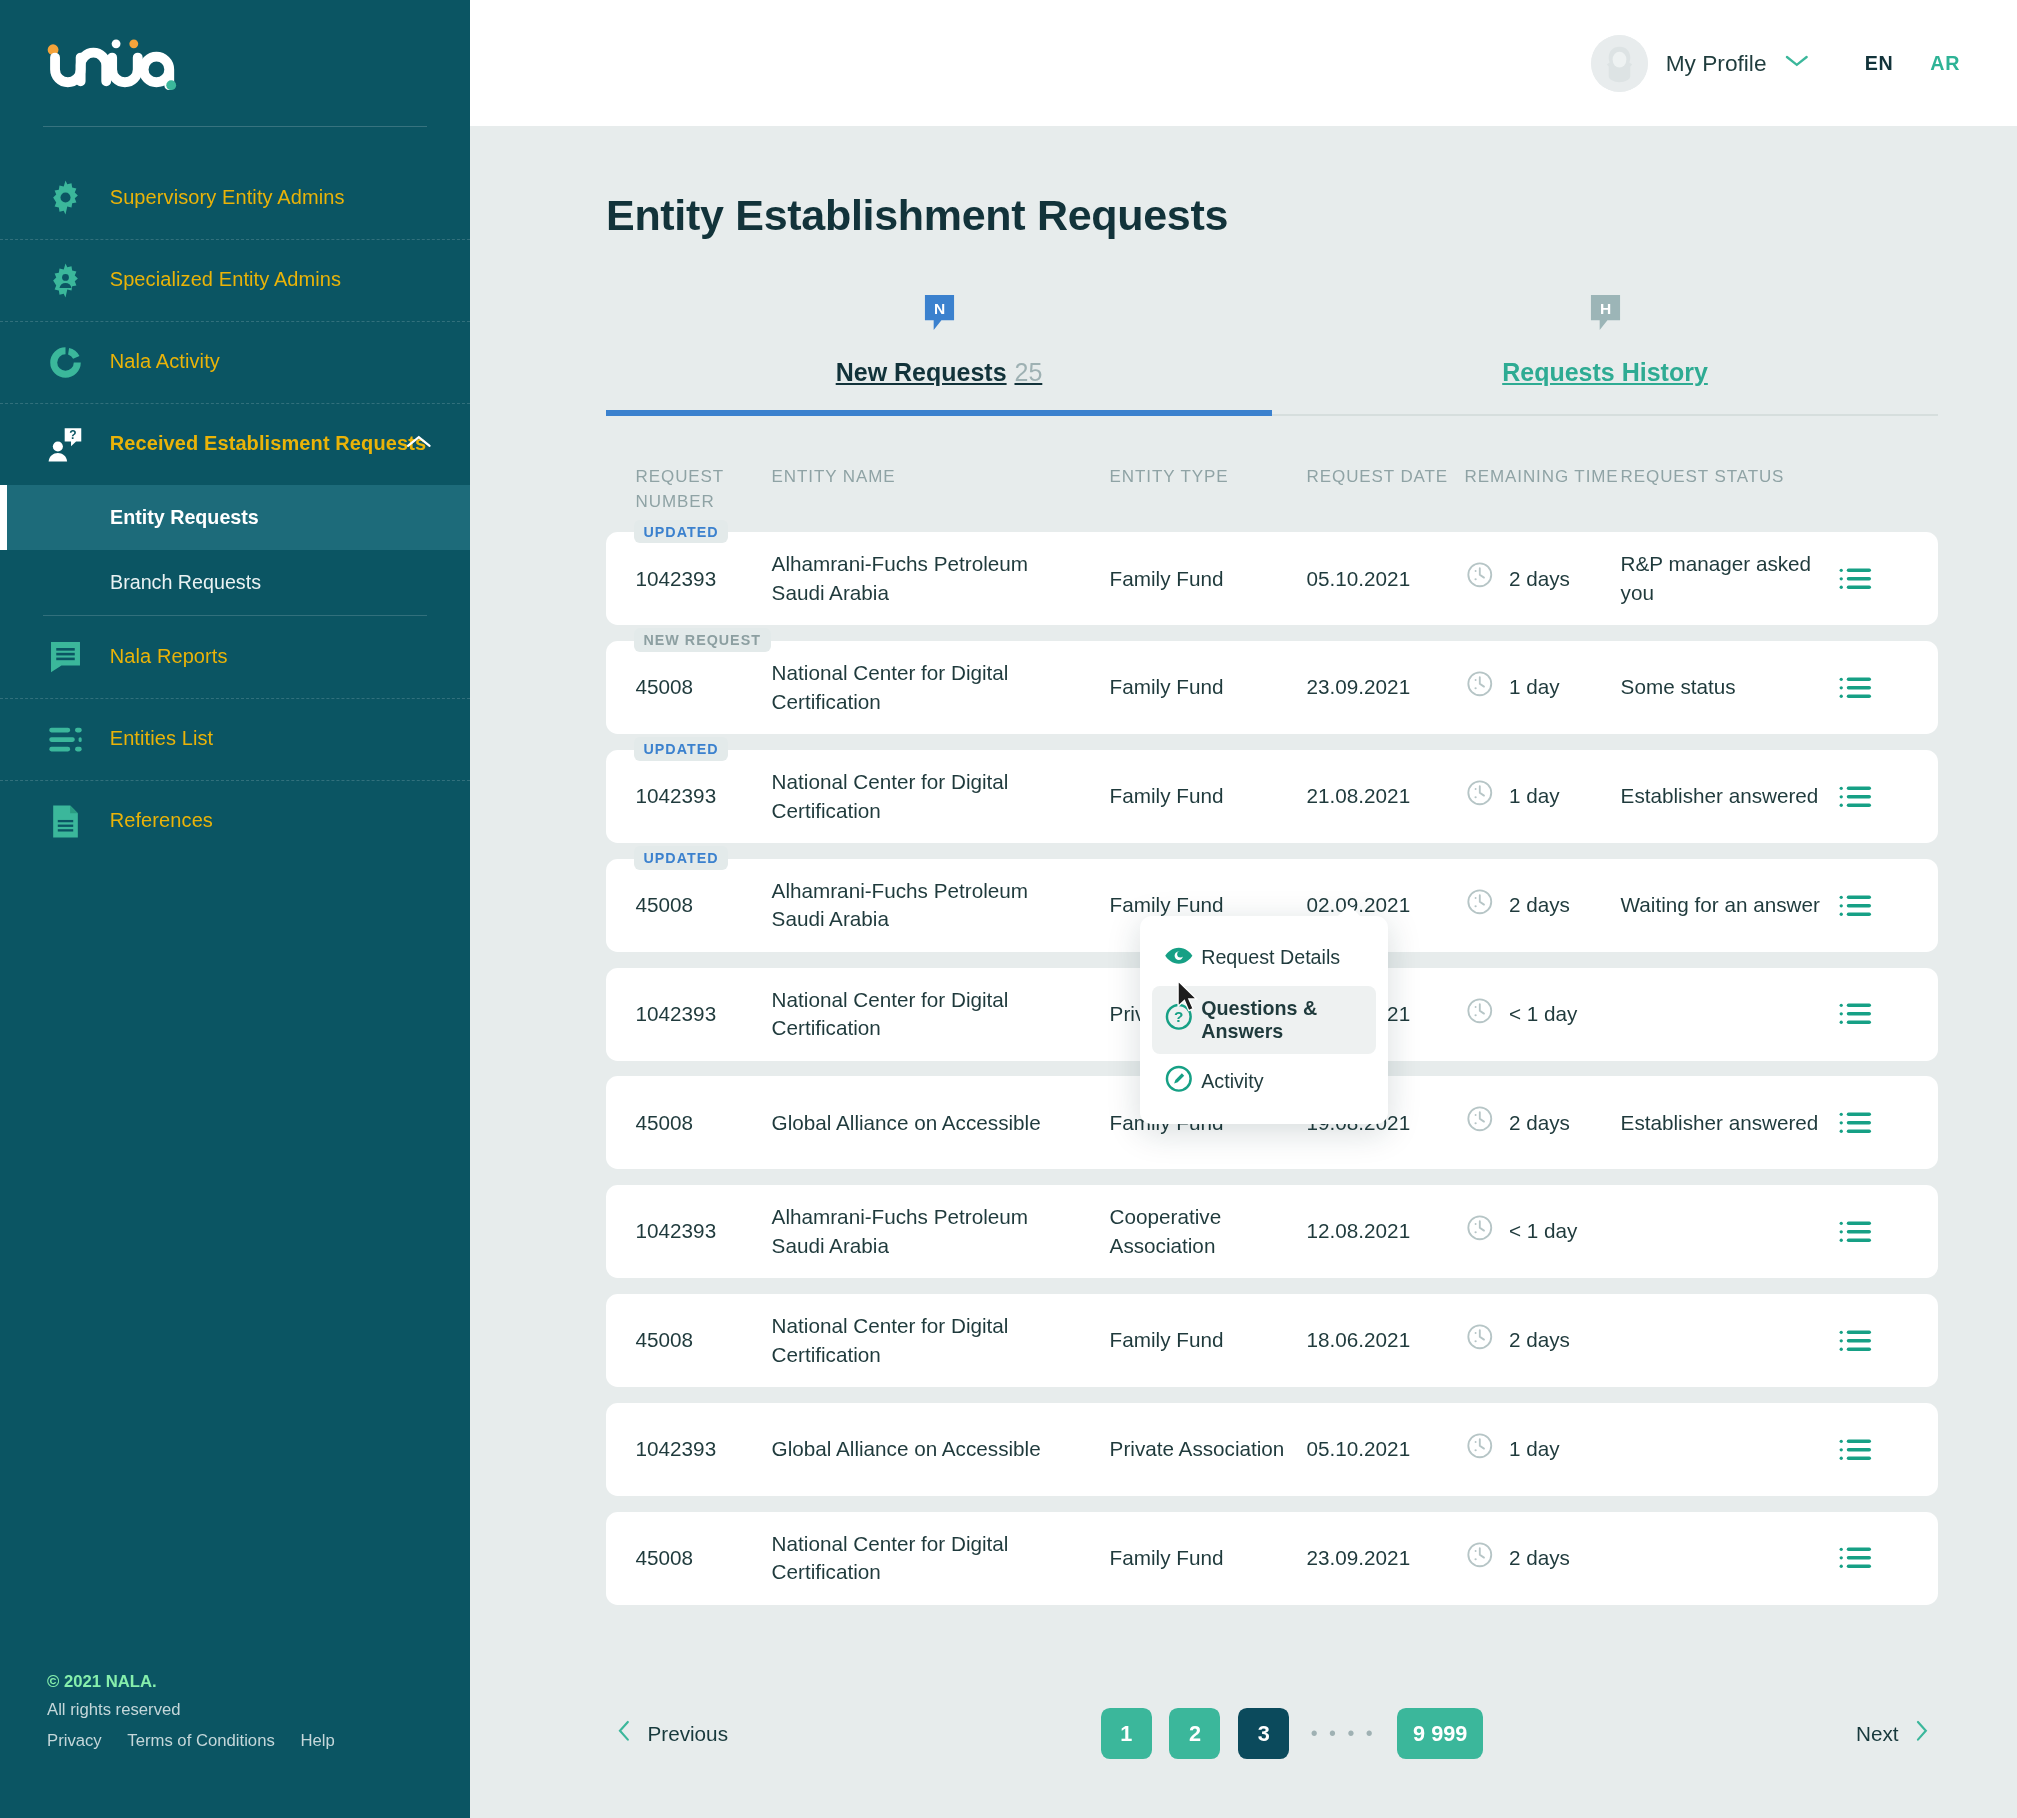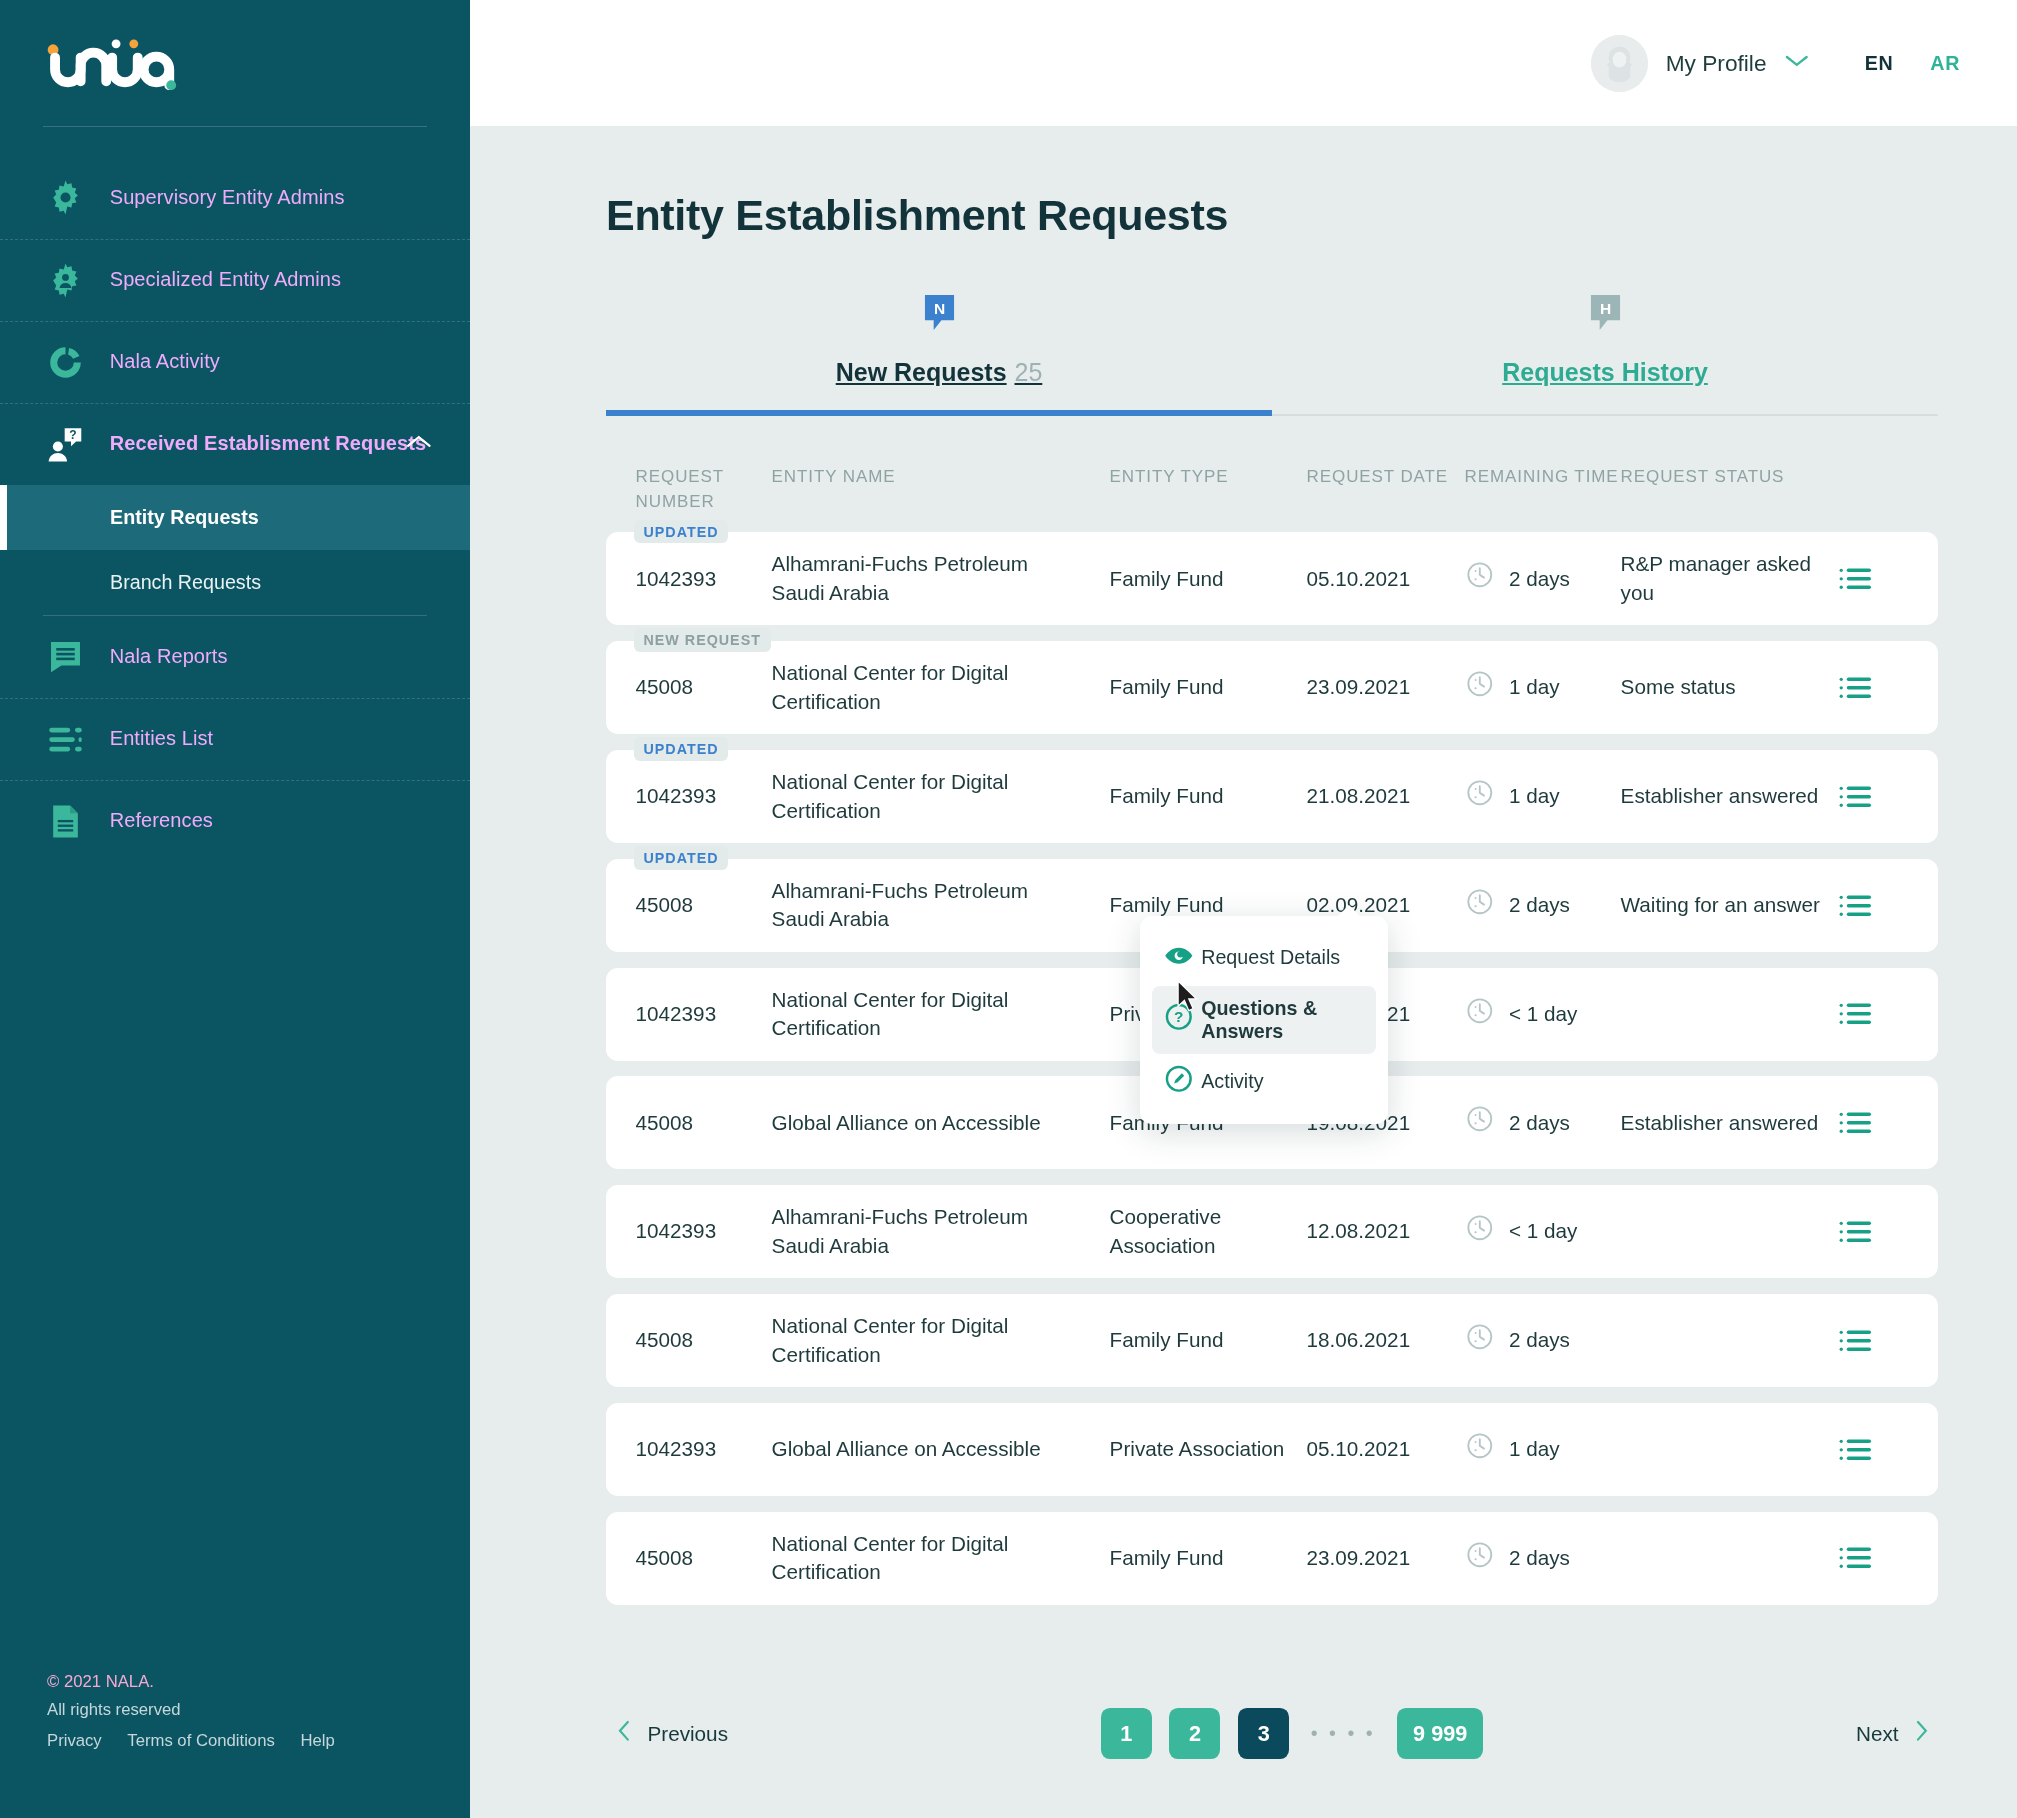--- a/index.html
+++ b/index.html
@@ -25,21 +25,21 @@
   .nav-item {
     display: flex; align-items: center;
     min-height: 82px;
     padding: 9.9px 29.6px 9.9px 43px;
     position: relative;
     cursor: pointer;
     border-top: 1px dashed rgba(255,255,255,.16);
   }
   .nav-item:first-child { border-top: none; }
   .nav-ico { width: 45px; flex: 0 0 45px; display: flex; align-items: center; justify-content: center; margin-right: 21.7px; }
-  .nav-label { color: #f0abfc; font-size: 20px; letter-spacing: 0.1px; line-height: 27.6px; }
+  .nav-label { color: #eab308; font-size: 20px; letter-spacing: 0.1px; line-height: 27.6px; }
   .nav-item.bold .nav-label { font-weight: 700; }
   .nav-chevron { position: absolute; right: 37px; top: 50%; transform: translateY(-50%); }
 
   .sub-item {
     display: flex; align-items: center;
     height: 65px;
     padding-left: 110px;
     cursor: pointer;
     position: relative;
   }
@@ -48,21 +48,21 @@
   .sub-item.active .lbl { font-weight: 700; color: #fff; }
   .sub-item.active::before {
     content:''; position: absolute; left: 0; top: 0; bottom: 0; width: 6.9px; background: #fff;
   }
   .sub-divider { height: 1px; background: rgba(255,255,255,.16); margin: 0 43px; }
 
   .footer {
     position: absolute; bottom: 63px; left: 47px; right: 29.6px;
     color: #c5d7da; font-size: 16.7px; line-height: 27.6px;
   }
-  .footer .copy { font-weight: 400; color: #f9a8d4; }
+  .footer .copy { font-weight: 700; color: #86efac; }
   .footer-links { margin-top: 3.9px; display: flex; gap: 25.6px; }
   .footer-links span { cursor: pointer; }
 
   
   .main { flex: 1; display: flex; flex-direction: column; background: #e7ecec; min-width: 0; }
 
   .topbar {
     height: 126px; background: #fff;
     display: flex; align-items: center; justify-content: flex-end;
     padding-right: 57px; gap: 0;

